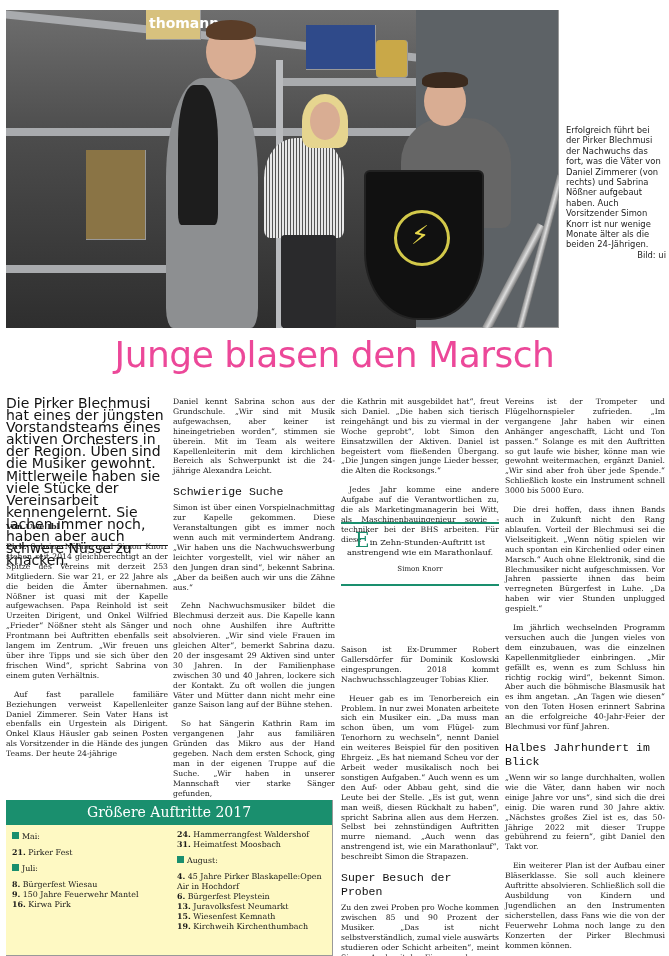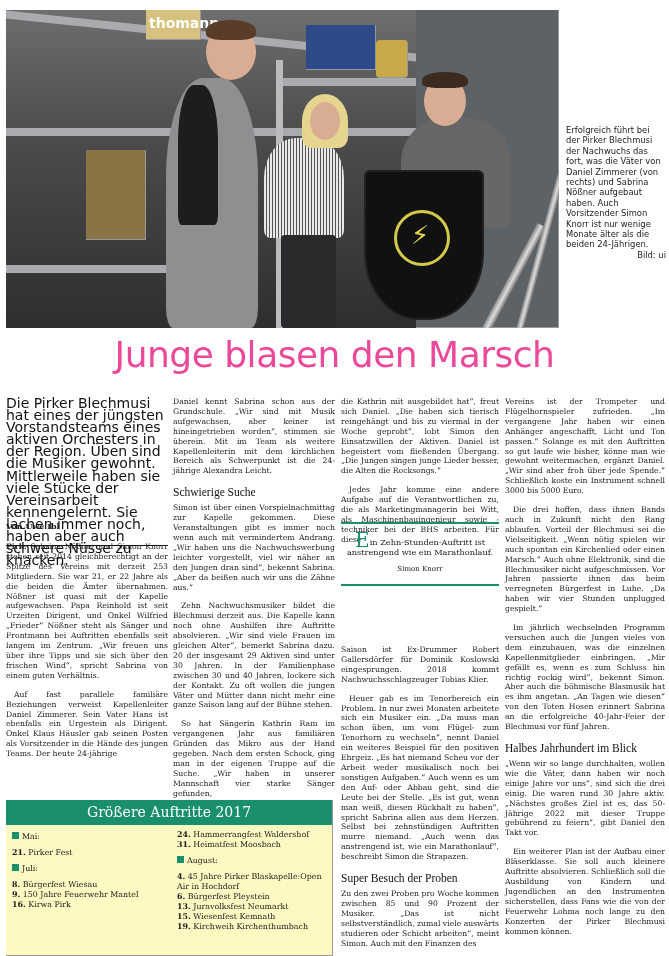--- a/index.html
+++ b/index.html
@@ -23,21 +23,21 @@
   .caption { position: absolute; left: 566px; top: 125px; width: 100px; font-family: "DejaVu Sans", sans-serif;
     font-size: 8.4px; line-height: 10.4px; color: #222; }
   .caption .credit { display: block; text-align: right; }
 
   .headline { position: absolute; left: 0; top: 334px; width: 669px; text-align: center; font-family: "DejaVu Sans", sans-serif;
     font-size: 36px; letter-spacing: -0.5px; color: #ec4899; font-weight: normal; }
 
   .col { position: absolute; font-family: "DejaVu Serif", serif; font-size: 7.7px; line-height: 9.9px; text-align: justify; color: #222; }
   .col p { margin-bottom: 9px; }
   .col p.indent { text-indent: 8px; }
-  .col h3 { font-family: Liberation Serif, serif; font-weight: normal; font-size: 11.5px; line-height: 14px; margin: 3px 0 4px; color: #111; text-align: left; }
+  .col h3 { font-family: Liberation Mono, monospace; font-weight: normal; font-size: 11.5px; line-height: 14px; margin: 3px 0 4px; color: #111; text-align: left; }
 
   .lead { position: absolute; left: 6px; top: 397px; width: 162px; font-family: "DejaVu Sans", sans-serif; font-size: 14px; line-height: 12.1px; color: #111; }
   .author { position: absolute; left: 6px; top: 521px; width: 162px; font-family: "DejaVu Serif", serif; font-weight: bold; font-size: 8px; padding-bottom: 14px; border-bottom: 1.5px solid #111; }
   .dateline { font-weight: bold; }
 
   .quote { position: absolute; left: 341px; top: 522px; width: 158px; border-top: 2px solid #1a8f6e; border-bottom: 2px solid #1a8f6e; padding: 9px 4px 10px; text-align: center; font-family: "DejaVu Serif", serif; font-size: 8.2px; line-height: 10px; }
   .quote .dropcap { color: #1a8f6e; font-size: 20px; line-height: 14px; vertical-align: -2px; }
   .quote .source { display: block; font-size: 7px; margin-top: 7px; }
 
   .box { position: absolute; left: 6px; top: 800px; width: 327px; height: 156px; background: #fef9c3; border-right: 1px solid #999; border-bottom: 1px solid #999; }

